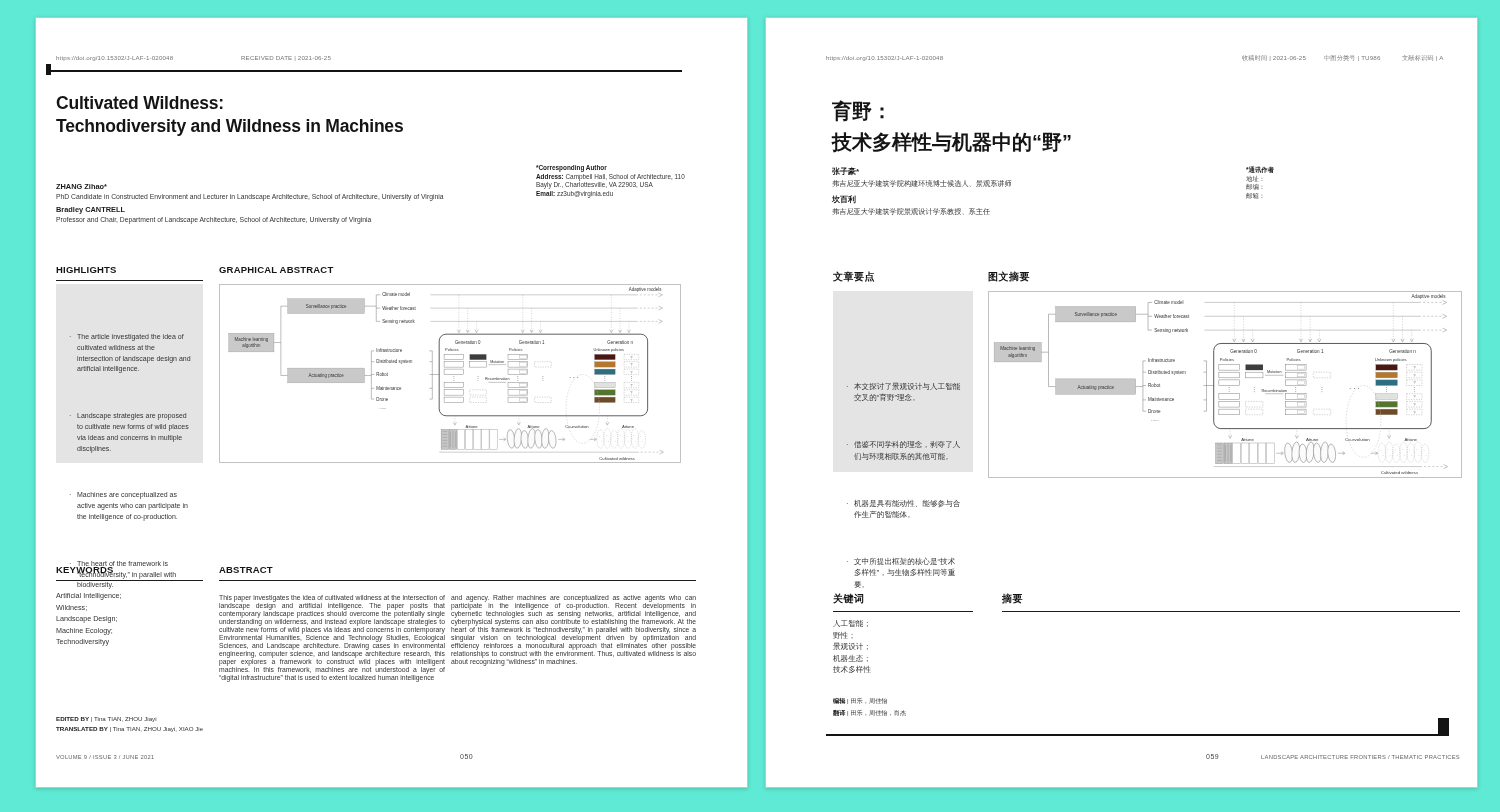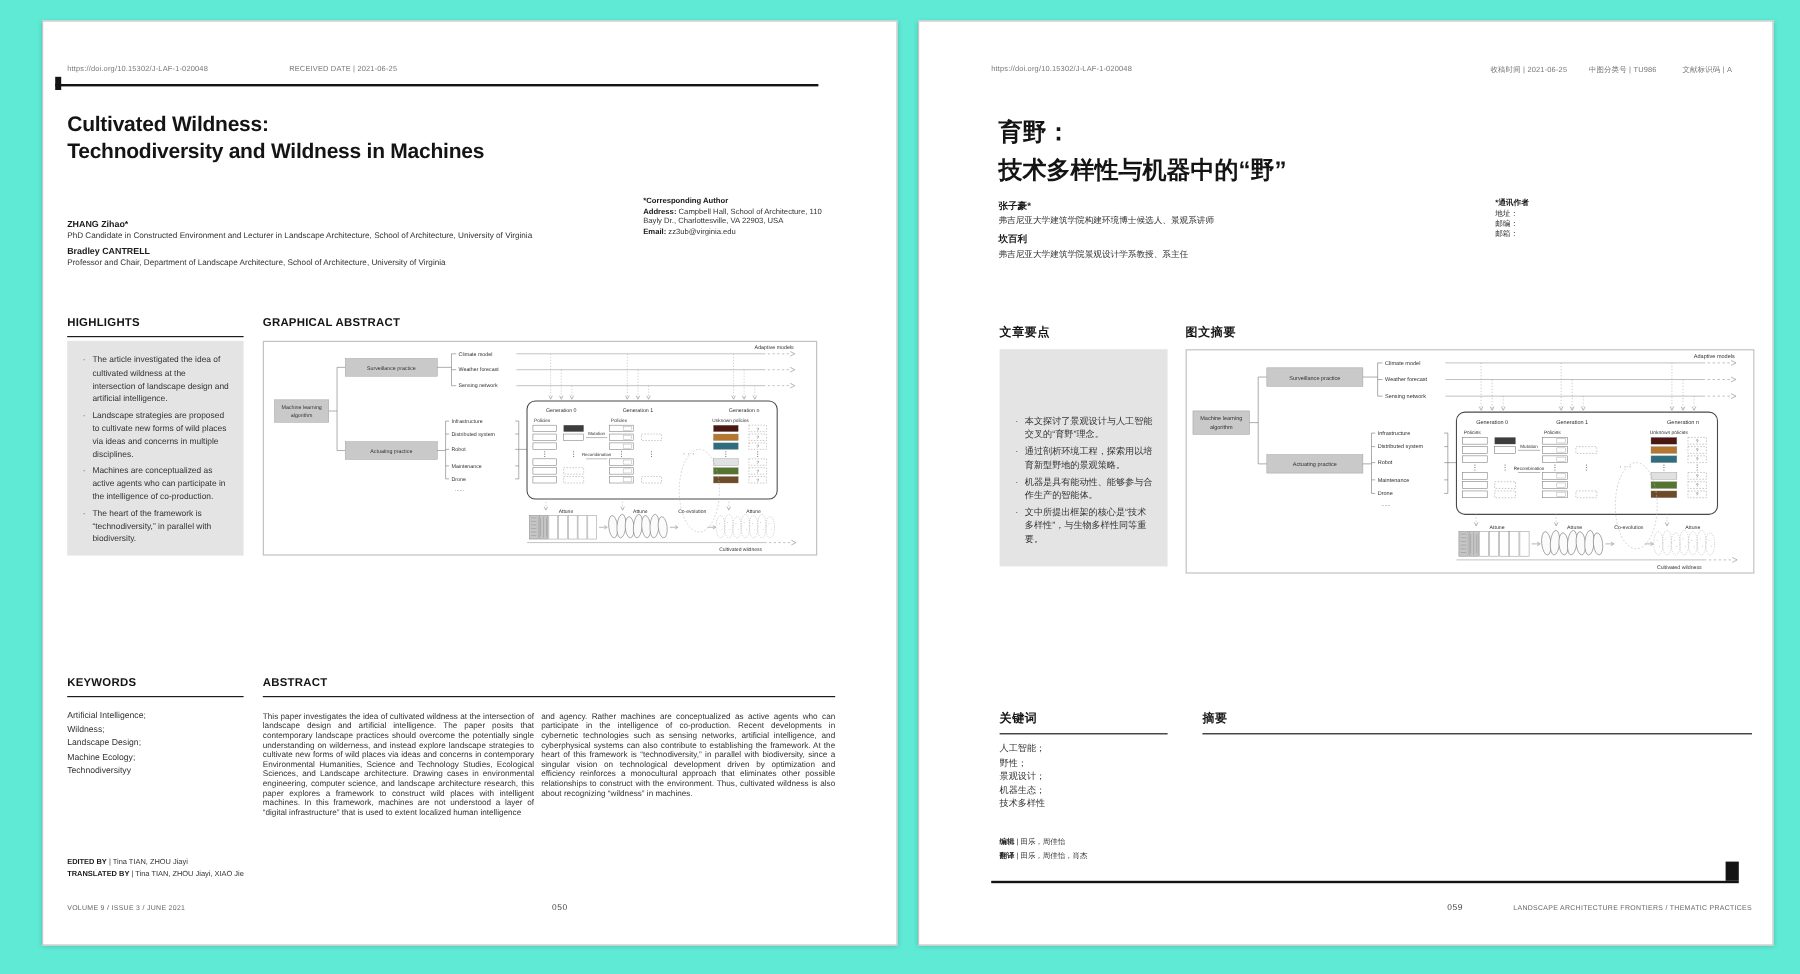--- a/index.html
+++ b/index.html
@@ -18,21 +18,21 @@
   .author-name{font-size:7.4px;font-weight:bold;color:#1a1a1a;margin-bottom:2px;}
   .author-aff{font-size:6.8px;color:#333;margin-bottom:5px;}
   .author-name-cn{font-size:8px;font-weight:bold;color:#1a1a1a;margin-bottom:2px;}
   .author-aff-cn{font-size:7.2px;color:#333;margin-bottom:5px;}
   .corr{font-size:6.4px;line-height:8.6px;color:#333;}
   .corr .b{font-weight:bold;color:#1a1a1a;}
   .sec-head{font-size:9.5px;font-weight:bold;color:#141414;letter-spacing:.2px;}
   .sec-head-cn{font-size:10px;font-weight:bold;color:#141414;letter-spacing:.5px;}
   .underlined{border-bottom:1.5px solid #1c1c1c;padding-bottom:5px;}
   .hl-box{background:#e4e4e4;}
-  .hl-item{position:relative;font-size:7px;line-height:10.8px;color:#333;padding-left:10px;margin-bottom:3px;text-align:left;}
+  .hl-item{position:relative;font-size:7px;line-height:10.8px;color:#333;padding-left:10px;margin-bottom:3px;text-align:left;margin-top:36px;}
   .hl-item::before{content:"\00b7";position:absolute;left:2px;top:0;color:#555;}
   .hl-item-cn{font-size:7.6px;line-height:11.2px;}
   .ga-box{background:#fff;border:1px solid #c2c2c2;}
   .kw{font-size:7.2px;line-height:11.6px;color:#333;}
   .kw-cn{font-size:7.6px;line-height:11.6px;color:#333;}
   .edit-line{font-size:6.2px;color:#333;margin-bottom:3px;white-space:nowrap;}
   .edit-line .b{font-weight:bold;color:#1a1a1a;}
   .abs-text{font-size:6.8px;line-height:7.95px;color:#333;text-align:justify;}
   .abs-text-cn{font-size:8.2px;line-height:11.6px;color:#333;text-align:justify;}
   .indent-first{text-indent:16px;}
@@ -348,21 +348,21 @@
     <div class="abs corr" style="left:480px;top:148px;width:150px;">
       <div class="b">*通讯作者</div>
       <div>地址：</div>
       <div>邮编：</div>
       <div>邮箱：</div>
     </div>
 
     <div class="abs sec-head-cn" style="left:67px;top:252px;">文章要点</div>
     <div class="abs hl-box" style="left:67px;top:273px;width:140px;height:181px;padding:54px 11px 12px 11px;box-sizing:border-box;">
       <div class="hl-item hl-item-cn">本文探讨了景观设计与人工智能交叉的“育野”理念。</div>
-      <div class="hl-item hl-item-cn">通过剖析环境工程，探索用以培育新型野地的景观策略。</div>
+      <div class="hl-item hl-item-cn">借鉴不同学科的理念，剥夺了人们与环境相联系的其他可能。</div>
       <div class="hl-item hl-item-cn">机器是具有能动性、能够参与合作生产的智能体。</div>
       <div class="hl-item hl-item-cn">文中所提出框架的核心是“技术多样性”，与生物多样性同等重要。</div>
     </div>
 
     <div class="abs sec-head-cn" style="left:222px;top:252px;">图文摘要</div>
     <div class="abs ga-box" style="left:222px;top:273px;width:472px;height:185px;">
       <div style="width:100%;height:100%;">
   <svg class="ga-svg" viewBox="0 0 920 360" preserveAspectRatio="xMidYMid meet">
 
     <g>

